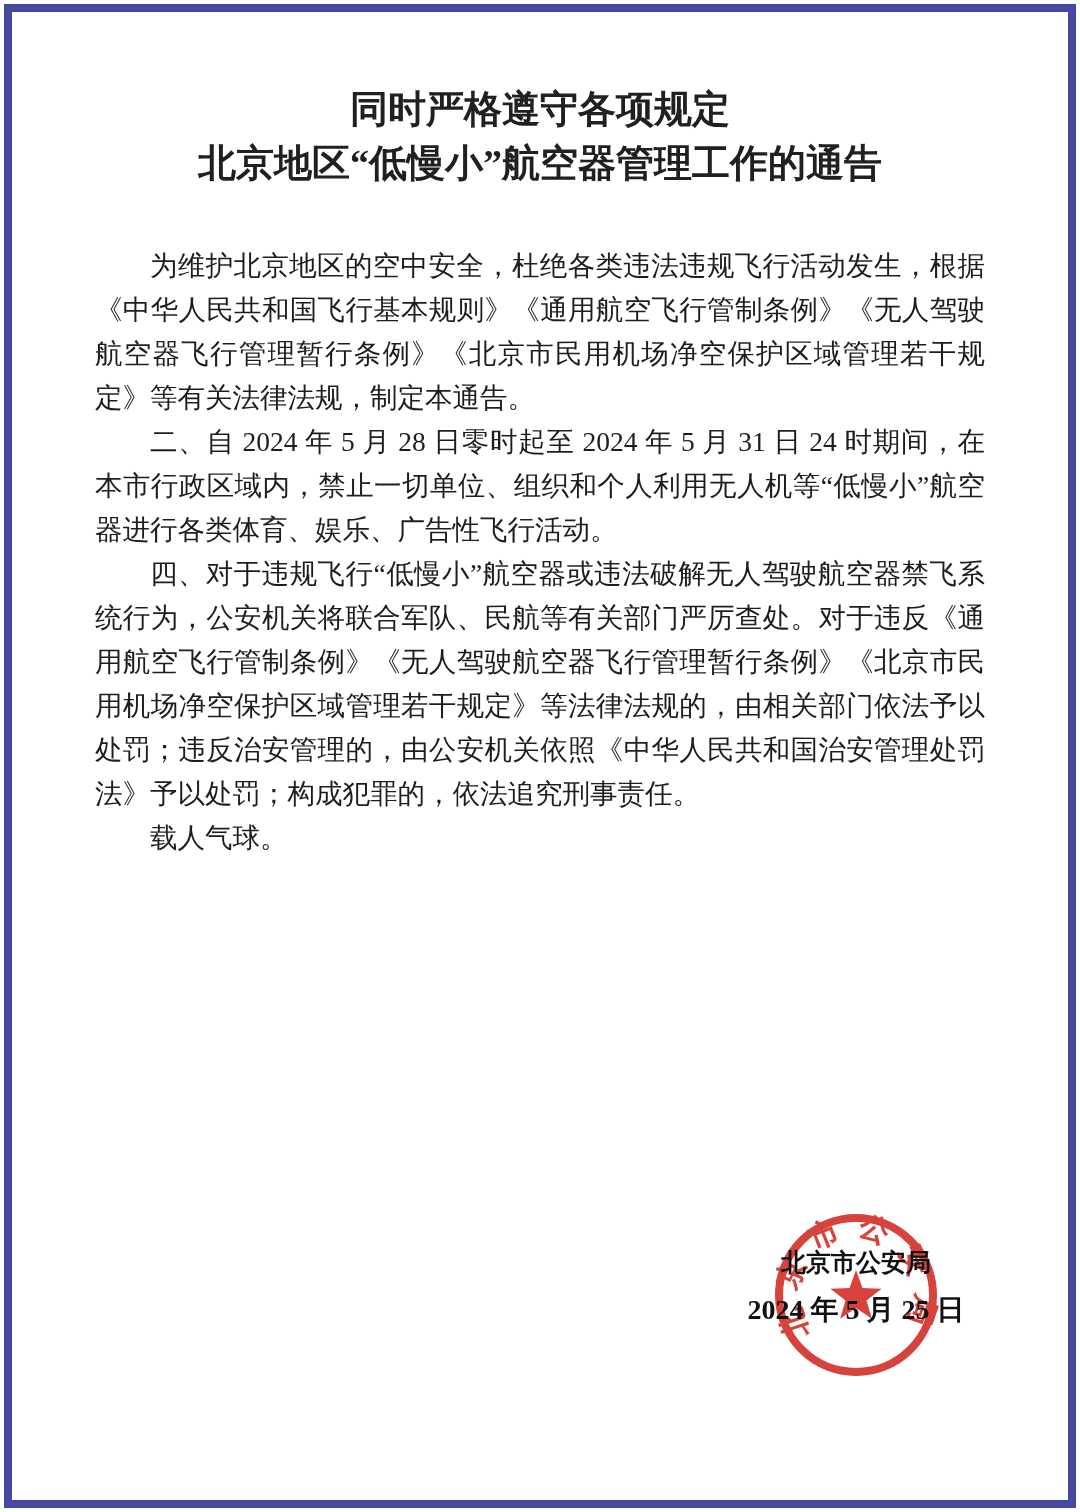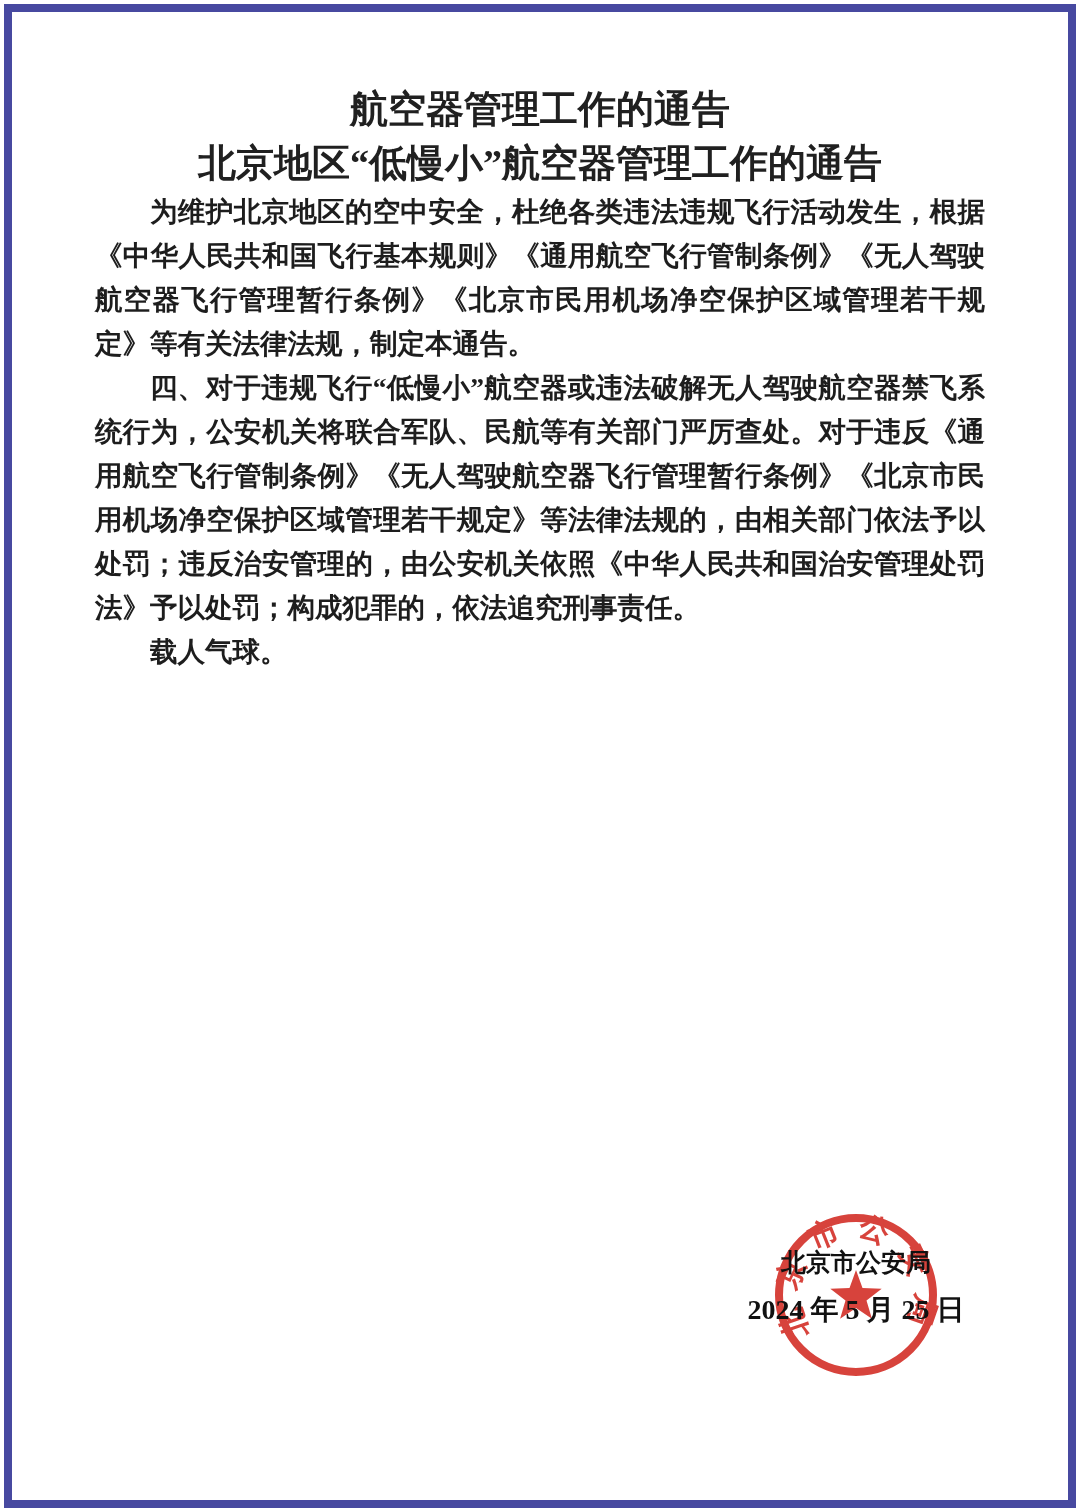--- a/index.html
+++ b/index.html
@@ -34,23 +34,24 @@
   }
   .doc-subtitle{
     margin-top:82px;
     text-align:center;
     font-size:38px;
     line-height:54px;
     font-weight:700;
     color:#202020;
   }
   .doc-body{
+    margin-top:54px;
     font-size:27.5px;
     line-height:44px;
-    font-weight:700;
+    font-weight:400;
     text-align:justify;
     color:#1d1d1d;
   }
   .doc-body p{
     margin:0;
     text-indent:2em;
   }
   .signature-block{
     position:absolute;
     left:0;top:0;right:0;
@@ -96,26 +97,27 @@
   }
 </style>
 </head>
 <body>
 
 <div class="border-frame"></div>
 
 <div class="content">
 
   <div class="doc-subtitle">
-    <div>航空器管理工作的通告</div>
+    <div>同时严格遵守各项规定</div>
     <div>北京地区“低慢小”航空器管理工作的通告</div>
   </div>
 
   <div class="doc-body">
     <p>为维护北京地区的空中安全，杜绝各类违法违规飞行活动发生，根据《中华人民共和国飞行基本规则》《通用航空飞行管制条例》《无人驾驶航空器飞行管理暂行条例》《北京市民用机场净空保护区域管理若干规定》等有关法律法规，制定本通告。</p>
+    <p>二、自 2024 年 5 月 28 日零时起至 2024 年 5 月 31 日 24 时期间，在本市行政区域内，禁止一切单位、组织和个人利用无人机等“低慢小”航空器进行各类体育、娱乐、广告性飞行活动。</p>
     <p>四、对于违规飞行“低慢小”航空器或违法破解无人驾驶航空器禁飞系统行为，公安机关将联合军队、民航等有关部门严厉查处。对于违反《通用航空飞行管制条例》《无人驾驶航空器飞行管理暂行条例》《北京市民用机场净空保护区域管理若干规定》等法律法规的，由相关部门依法予以处罚；违反治安管理的，由公安机关依照《中华人民共和国治安管理处罚法》予以处罚；构成犯罪的，依法追究刑事责任。</p>
     <p>载人气球。</p>
   </div>
 </div>
 
 <div class="signature-block">
   <svg class="seal" viewBox="0 0 180 180" xmlns="http://www.w3.org/2000/svg">
     <g opacity="0.93">
       <circle cx="90" cy="90" r="77" fill="none" stroke="#d5352e" stroke-width="8"></circle>
       <polygon points="90,65 96.5,83.1 115.7,83.7 100.5,95.4 105.9,113.8 90,103 74.1,113.8 79.5,95.4 64.3,83.7 83.5,83.1" fill="#d5352e"></polygon>

